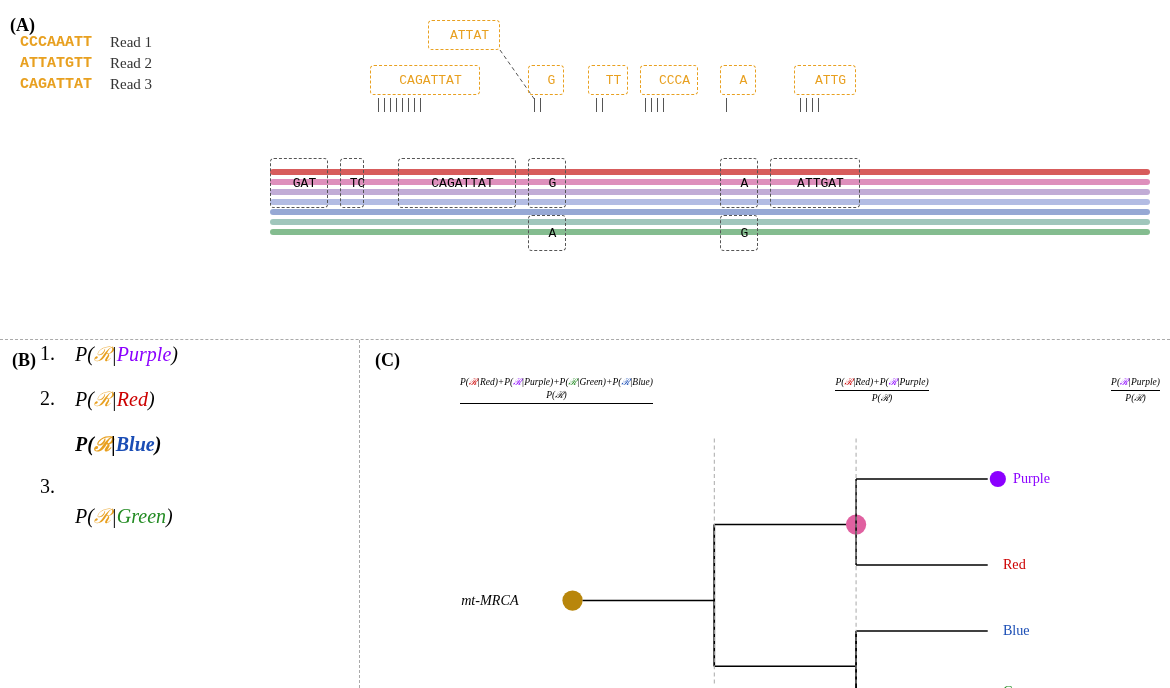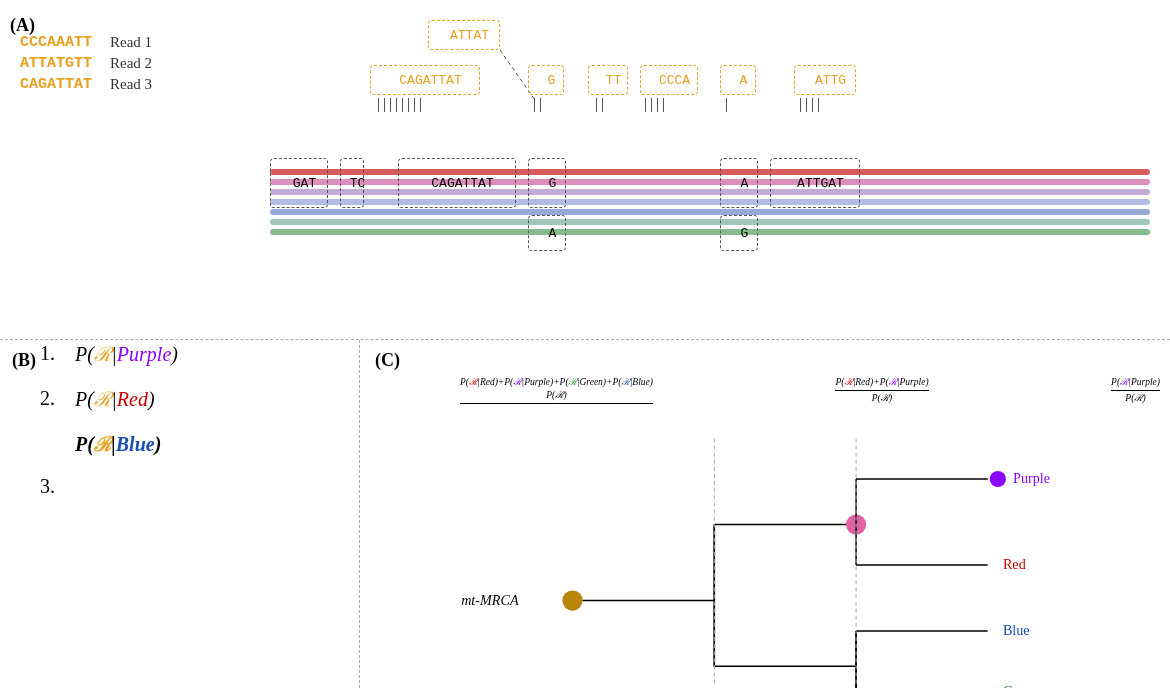--- a/index.html
+++ b/index.html
@@ -324,20 +324,23 @@
   </div>
 
   <div class="ranking-item" style="margin-left:75px;">
     <span style="font-size:20px;font-style:italic;font-weight:bold;">
       <i>P</i>(<span class="math-R">ℛ</span>|<span class="math-blue">Blue</span>)
     </span>
   </div>
 
   <div style="display:flex;flex-direction:column;margin-left:40px;">
     <span style="font-size:20px;font-style:normal;">3.</span>
+    <span style="font-size:20px;font-style:italic;margin-left:35px;margin-top:4px;">
+      <i>P</i>(<span class="math-R">ℛ</span>|<span class="math-green">Green</span>)
+    </span>
   </div>
 </div>
 
 <div id="panel-c">
   <span class="panel-label" style="top:10px;left:15px;">(C)</span>
 
   <div style="position:absolute;top:35px;left:100px;right:10px;display:flex;justify-content:space-between;font-size:10px;font-style:italic;color:#000;">
     <div style="text-align:center;border-bottom:1px solid #000;padding-bottom:2px;font-size:9.5px;">
       <i>P</i>(<span style="color:#cc0000;font-style:italic;">ℛ</span>|Red)+<i>P</i>(<span style="color:#8b00ff;font-style:italic;">ℛ</span>|Purple)+<i>P</i>(<span style="color:#228B22;font-style:italic;">ℛ</span>|Green)+<i>P</i>(<span style="color:#1a4db5;font-style:italic;">ℛ</span>|Blue)<br>
       <div style="text-align:center;"><i>P</i>(<span style="font-style:italic;">ℛ</span>)</div>

